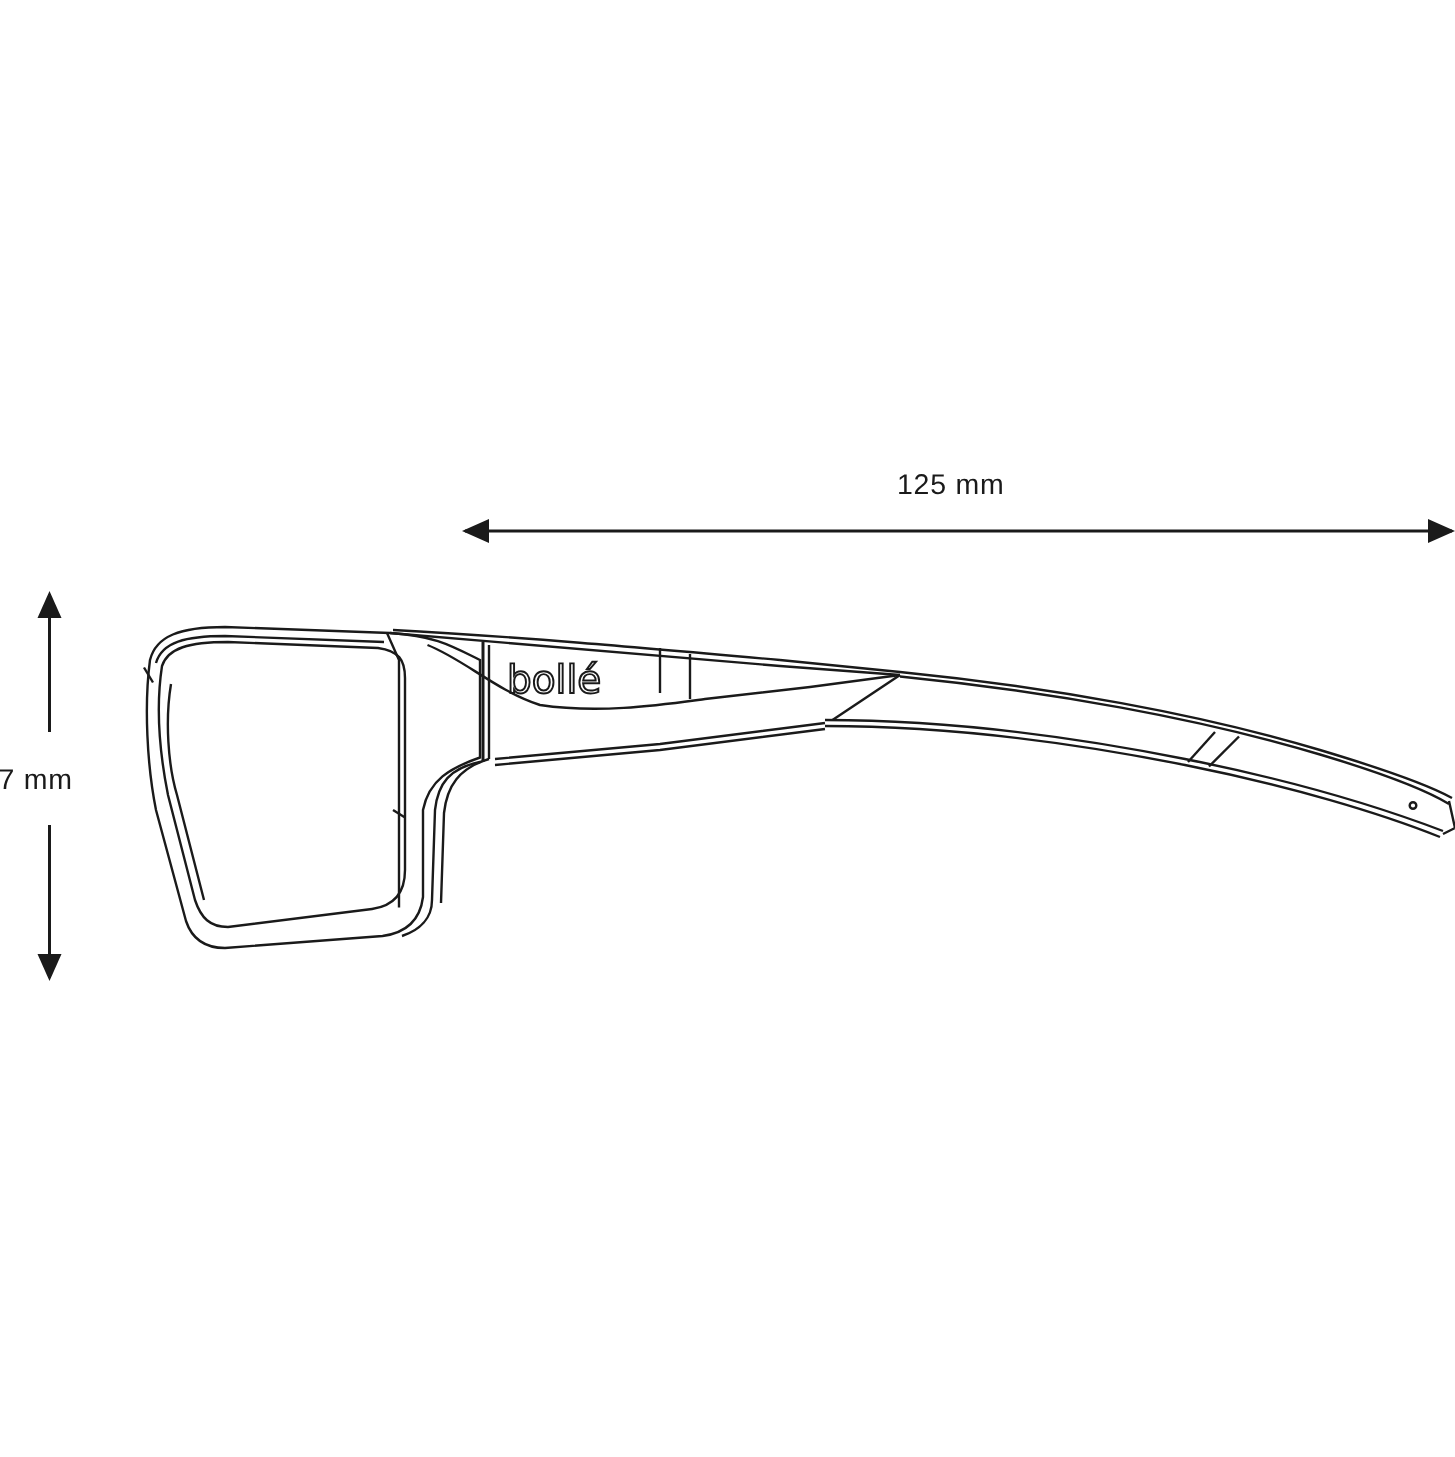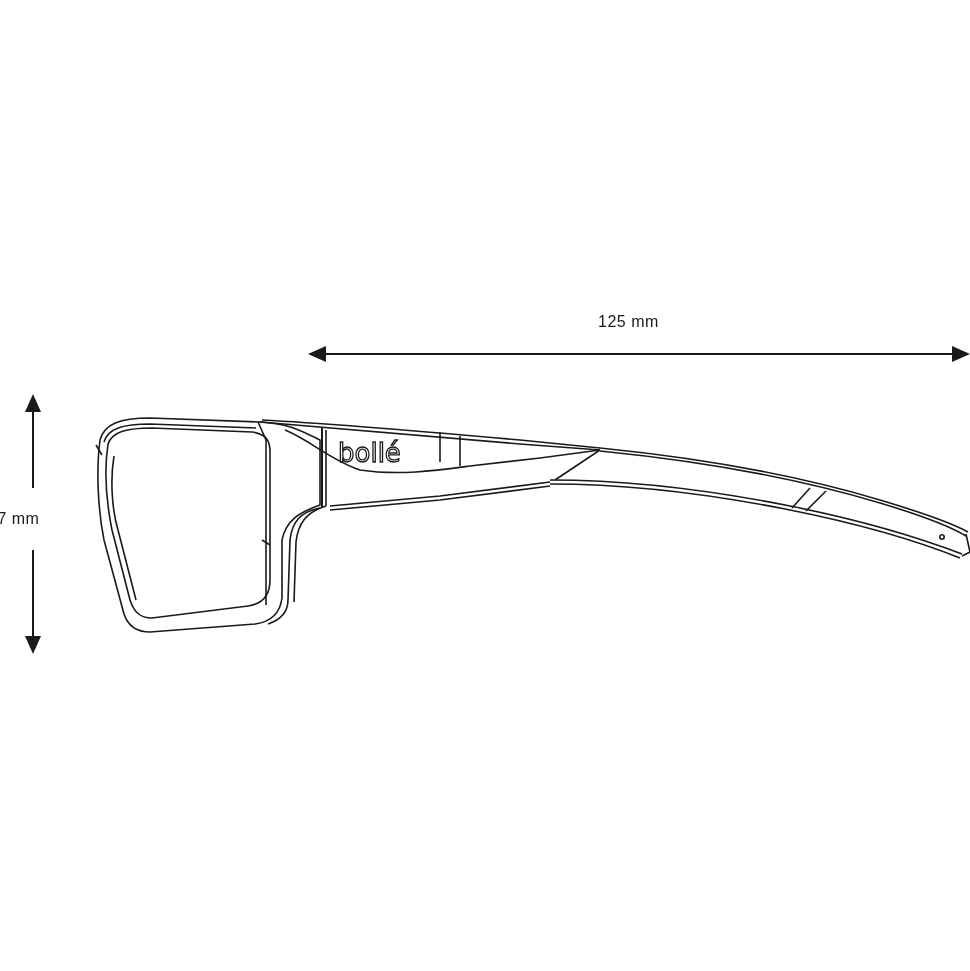--- a/index.html
+++ b/index.html
@@ -1,18 +1,18 @@
 <!DOCTYPE html>
 <html><head>
 <meta charset="utf-8">
 <style>
   html, body { margin:0; padding:0; background:#ffffff; }
   body { width:970px; height:971px; position:relative; overflow:hidden;
          font-family:"Liberation Sans", sans-serif; }
-  .dim-label { position:absolute; font-size:16px; color:#1a1a1a; letter-spacing:0.5px; white-space:nowrap; }
+  .dim-label { position:absolute; font-size:19px; color:#1a1a1a; letter-spacing:0.5px; white-space:nowrap; }
   #width-label { left:598px; top:313px; }
   #height-label { left:-12px; top:510px; }
   svg.drawing { position:absolute; left:0; top:0; }
 </style>
 </head>
 <body>
 
 <svg class="drawing" width="970" height="971" viewBox="0 0 970 971">
   <defs>
     <marker id="arrowEnd" markerWidth="10" markerHeight="10" refX="8" refY="5" orient="auto">

